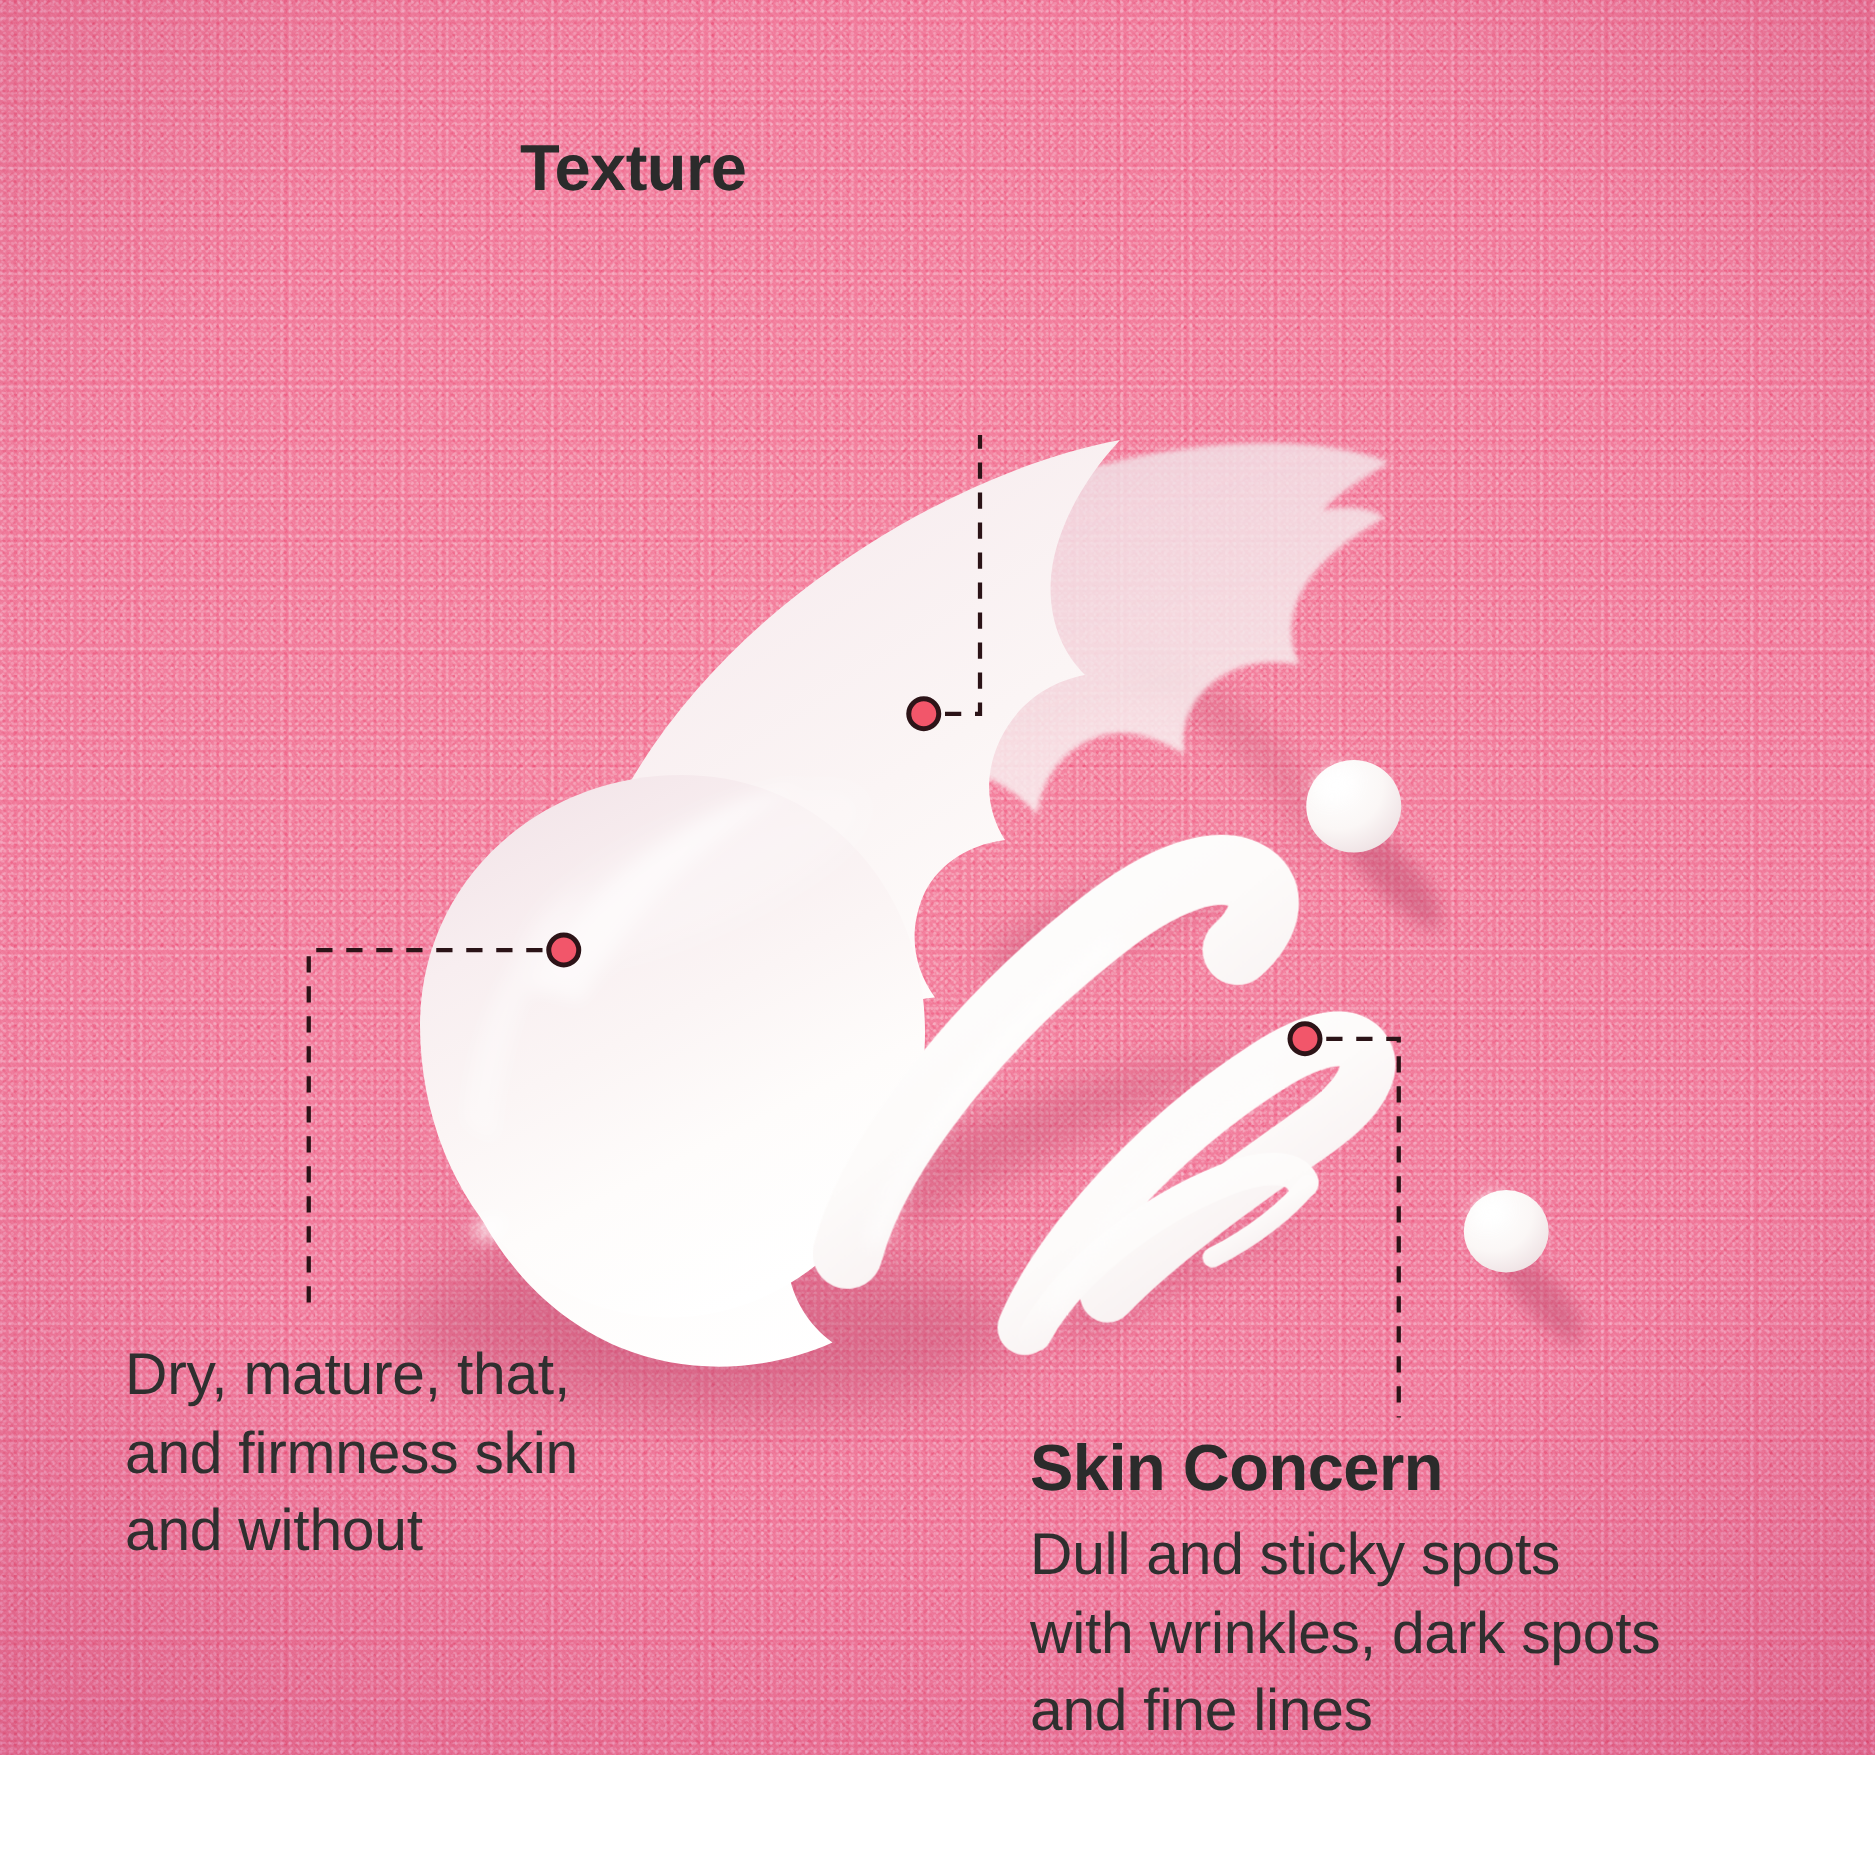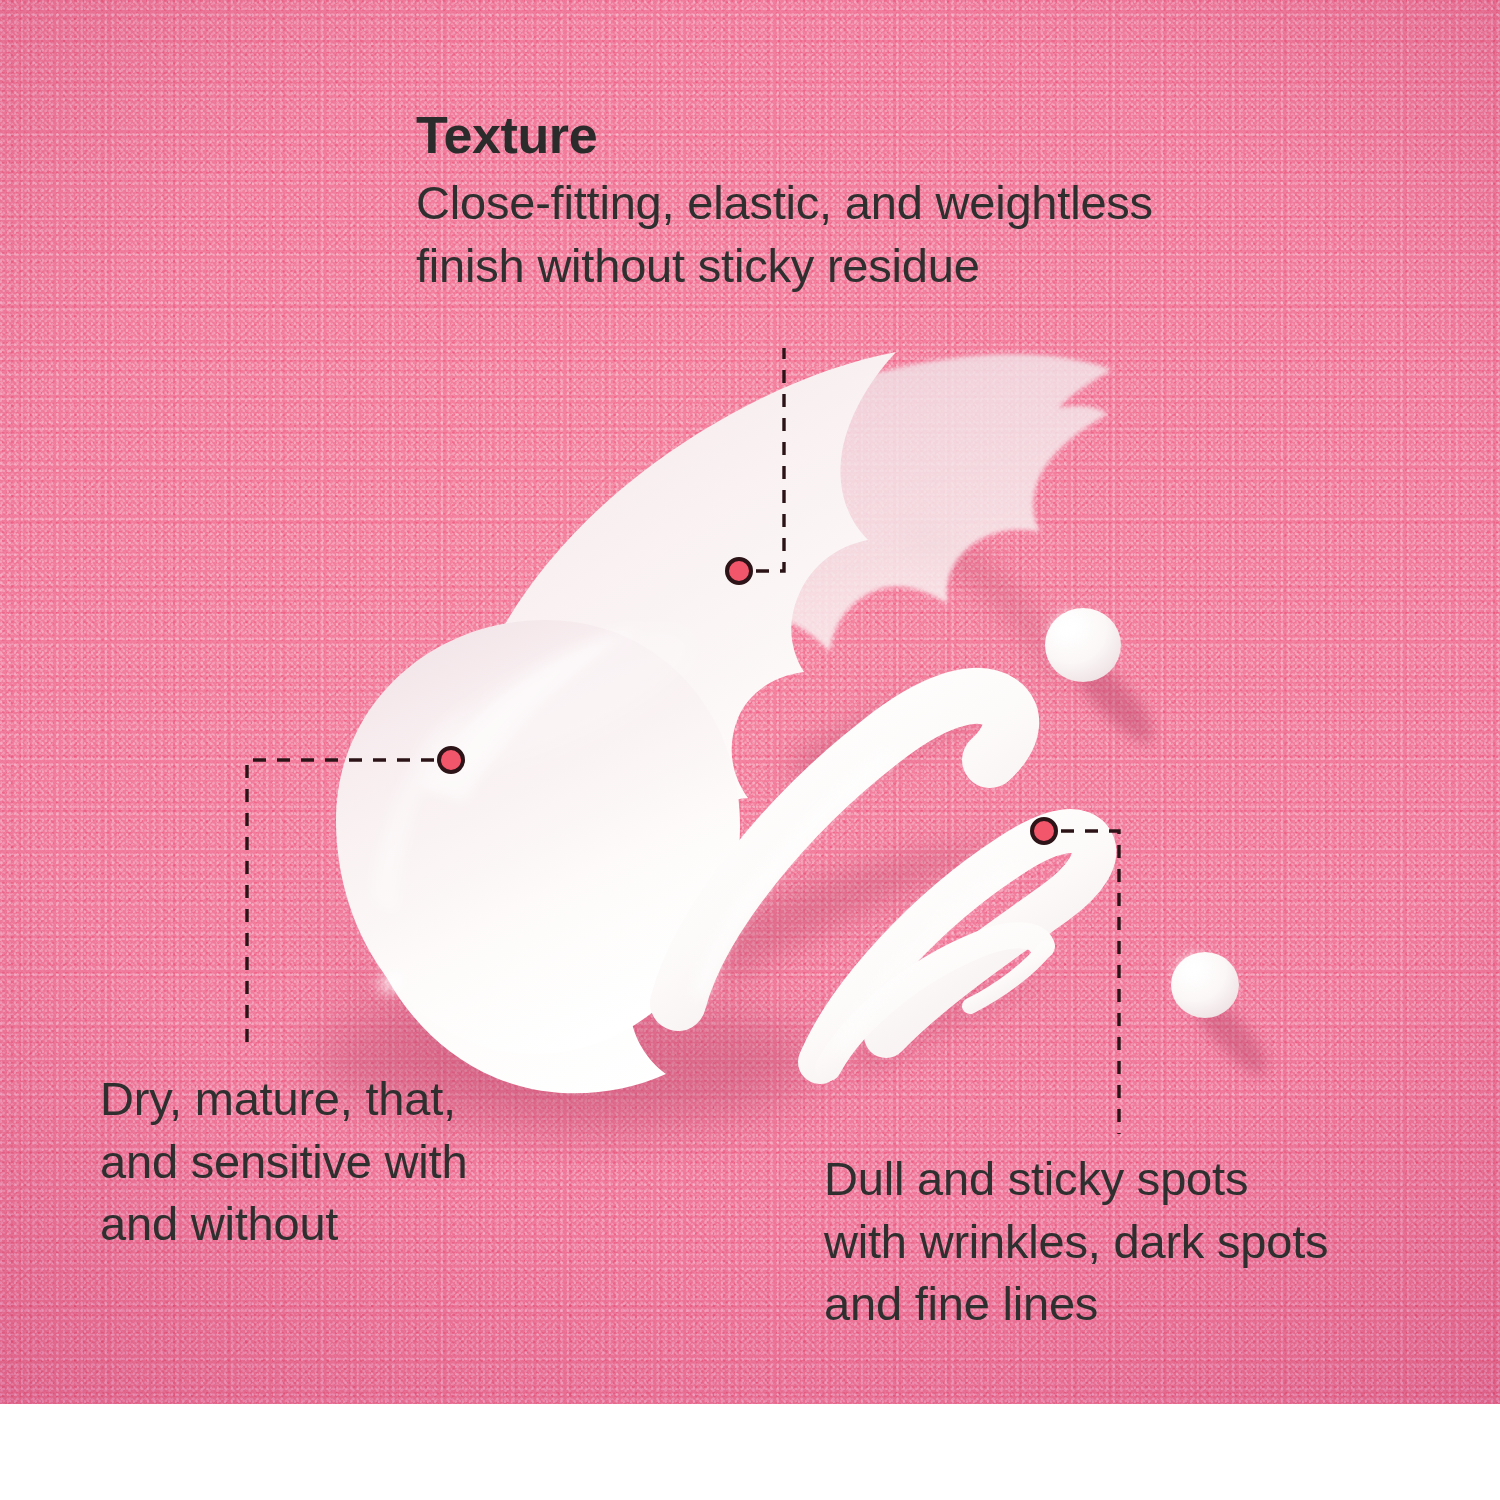--- a/index.html
+++ b/index.html
@@ -233,35 +233,32 @@
       <g stroke="#2d1418" stroke-width="4">
         <circle cx="739" cy="571" r="12" fill="#f2566a"></circle>
         <circle cx="451" cy="760" r="12" fill="#f2566a"></circle>
         <circle cx="1044" cy="831" r="12" fill="#f2566a"></circle>
       </g>
     </svg>
   </div>
 
   <div class="block" id="block-texture">
     <p class="blk-title">Texture</p>
-    <p class="blk-body">
-      <span class="ln">Close-fitting, elastic, and weightless</span>
-      <span class="ln">finish without sticky residue</span>
-    </p>
   </div>
 
   <div class="block" id="block-skin-type">
     <p class="blk-body">
       <span class="ln">Dry, mature, that,</span>
-      <span class="ln">and sensitive with</span>
+      <span class="ln">and firmness skin</span>
       <span class="ln">and without</span>
     </p>
   </div>
 
   <div class="block" id="block-skin-concern">
+    <p class="blk-title">Skin Concern</p>
     <p class="blk-body">
       <span class="ln">Dull and sticky spots</span>
       <span class="ln">with wrinkles, dark spots</span>
       <span class="ln">and fine lines</span>
     </p>
   </div>
 
 </div>
 
 </body></html>

